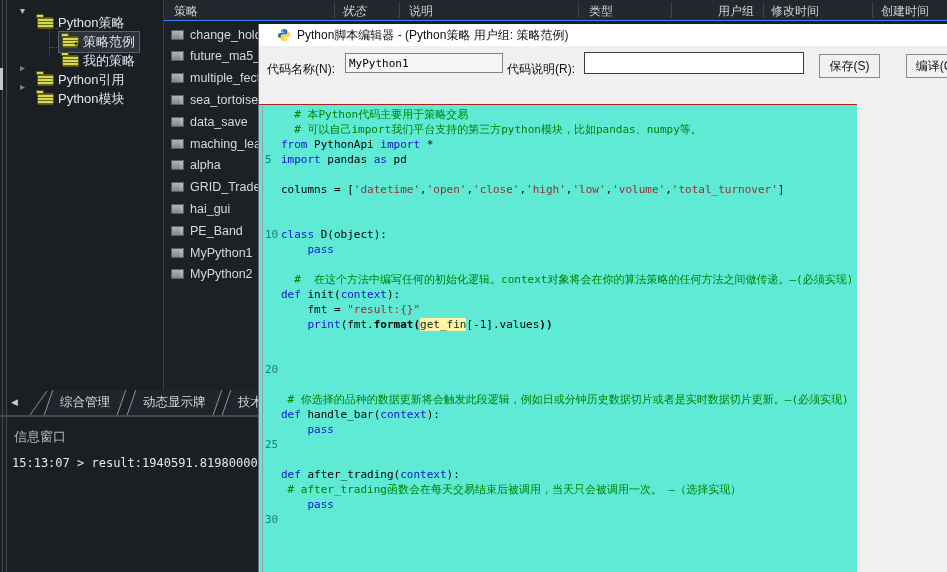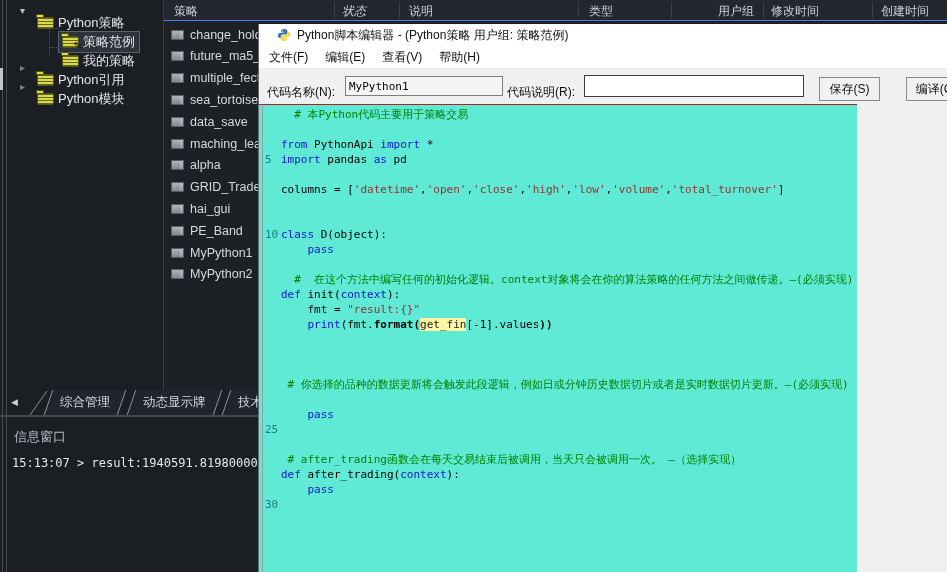--- a/index.html
+++ b/index.html
@@ -234,61 +234,56 @@
   <div id="dialog">
     <div id="titlebar">
       <span style="display:inline-flex;">
         <svg width="14" height="14" viewBox="0 0 16 16">
           <path fill="#3874a8" d="M7.9 1.2c-2.3 0-3.2.9-3.2 2.2v1.8h3.4v.6H3.4C2 5.8 1 6.9 1 8.6c0 1.6.9 2.7 2.3 2.7h1.2V9.6c0-1.3 1.1-2.2 2.4-2.2h3c1.2 0 2-.9 2-2.1V3.4c0-1.3-1.2-2.2-4-2.2zM6.3 2.6a.7.7 0 1 1 0 1.4.7.7 0 0 1 0-1.4z"></path>
           <path fill="#ffd23b" d="M8.1 14.8c2.3 0 3.2-.9 3.2-2.2v-1.8H7.9v-.6h4.7c1.4 0 2.4-1.1 2.4-2.8 0-1.6-.9-2.7-2.3-2.7h-1.2v1.7c0 1.3-1.1 2.2-2.4 2.2h-3c-1.2 0-2 .9-2 2.1v1.9c0 1.3 1.2 2.2 4 2.2zm1.6-1.4a.7.7 0 1 1 0-1.4.7.7 0 0 1 0 1.4z"></path>
         </svg>
       </span>
       <span id="dlg-title">Python脚本编辑器 - (Python策略 用户组: 策略范例)</span>
     </div>
-    <div id="menubar">
-        <span class="mitem">文件(F)</span>
-        <span class="mitem">编辑(E)</span>
-        <span class="mitem">查看(V)</span>
-        <span class="mitem">帮助(H)</span>
-      </div>
     <div id="toolbar">
       <span class="tlbl" id="name-label">代码名称(N):</span>
       <input id="name-input" value="MyPython1" style="">
       <span class="tlbl" id="desc-label">代码说明(R):</span>
       <input id="desc-input" value="" style="">
       <button class="dbtn" id="save-btn">保存(S)</button>
       <button class="dbtn" id="compile-btn">编译(C)</button>
     </div>
     <div id="editor">
       <div id="code-lines">
           <div class="cline"><span class="lnum"></span><span class="ctext"><span class="cm">  # 本Python代码主要用于策略交易</span></span></div>
-          <div class="cline"><span class="lnum"></span></div>
+          <div class="cline"><span class="lnum"></span><span class="ctext"><span class="cm">  # 可以自己import我们平台支持的第三方python模块，比如pandas、numpy等。</span></span></div>
           <div class="cline"><span class="lnum"></span><span class="ctext"><span class="kw">from</span><span class="pl"> PythonApi </span><span class="kw">import</span><span class="pl"> *</span></span></div>
           <div class="cline"><span class="lnum">5</span><span class="ctext"><span class="kw">import</span><span class="pl"> pandas </span><span class="kw">as</span><span class="pl"> pd</span></span></div>
           <div class="cline"><span class="lnum"></span><span class="ctext"></span></div>
           <div class="cline"><span class="lnum"></span><span class="ctext"><span class="pl">columns = [</span><span class="str">'datetime'</span><span class="pl">,</span><span class="str">'open'</span><span class="pl">,</span><span class="str">'close'</span><span class="pl">,</span><span class="str">'high'</span><span class="pl">,</span><span class="str">'low'</span><span class="pl">,</span><span class="str">'volume'</span><span class="pl">,</span><span class="str">'total_turnover'</span><span class="pl">]</span></span></div>
           <div class="cline"><span class="lnum"></span><span class="ctext"></span></div>
           <div class="cline"><span class="lnum"></span><span class="ctext"></span></div>
           <div class="cline"><span class="lnum">10</span><span class="ctext"><span class="kw">class</span><span class="pl"> D(object):</span></span></div>
           <div class="cline"><span class="lnum"></span><span class="ctext"><span class="pl">    </span><span class="kw">pass</span></span></div>
           <div class="cline"><span class="lnum"></span><span class="ctext"></span></div>
           <div class="cline"><span class="lnum"></span><span class="ctext"><span class="cm">  #  在这个方法中编写任何的初始化逻辑。context对象将会在你的算法策略的任何方法之间做传递。—(必须实现)</span></span></div>
           <div class="cline"><span class="lnum"></span><span class="ctext"><span class="kw">def</span><span class="pl"> init(</span><span class="kw">context</span><span class="pl">):</span></span></div>
           <div class="cline"><span class="lnum"></span><span class="ctext"><span class="pl">    fmt = </span><span class="str">"result:{}"</span></span></div>
           <div class="cline"><span class="lnum"></span><span class="ctext"><span class="pl">    </span><span class="kw">print</span><span class="pl">(fmt.</span><span class="b">format(</span><span class="hl">get_fin</span><span class="pl">[-1].values</span><span class="b">))</span></span></div>
           <div class="cline"><span class="lnum"></span><span class="ctext"></span></div>
           <div class="cline"><span class="lnum"></span><span class="ctext"></span></div>
+          <div class="cline"><span class="lnum">20</span><span class="ctext"></span></div>
           <div class="cline"><span class="lnum"></span><span class="ctext"></span></div>
           <div class="cline"><span class="lnum"></span><span class="ctext"><span class="cm"> # 你选择的品种的数据更新将会触发此段逻辑，例如日或分钟历史数据切片或者是实时数据切片更新。—(必须实现)</span></span></div>
-          <div class="cline"><span class="lnum"></span></div>
+          <div class="cline"><span class="lnum"></span><span class="ctext"><span class="kw">def</span><span class="pl"> handle_bar(</span><span class="kw">context</span><span class="pl">):</span></span></div>
           <div class="cline"><span class="lnum"></span><span class="ctext"><span class="pl">    </span><span class="kw">pass</span></span></div>
           <div class="cline"><span class="lnum">25</span><span class="ctext"></span></div>
           <div class="cline"><span class="lnum"></span><span class="ctext"></span></div>
+          <div class="cline"><span class="lnum"></span><span class="ctext"><span class="kw">def</span><span class="pl"> after_trading(</span><span class="kw">context</span><span class="pl">):</span></span></div>
           <div class="cline"><span class="lnum"></span><span class="ctext"><span class="cm"> # after_trading函数会在每天交易结束后被调用，当天只会被调用一次。 —（选择实现）</span></span></div>
-          <div class="cline"><span class="lnum"></span><span class="ctext"><span class="kw">def</span><span class="pl"> after_trading(</span><span class="kw">context</span><span class="pl">):</span></span></div>
           <div class="cline"><span class="lnum"></span><span class="ctext"><span class="pl">    </span><span class="kw">pass</span></span></div>
           <div class="cline"><span class="lnum">30</span><span class="ctext"></span></div>
           <div class="cline"><span class="lnum"></span><span class="ctext"></span></div>
         </div>
     </div>
   </div>
 
 </div>
 
 </body></html>

